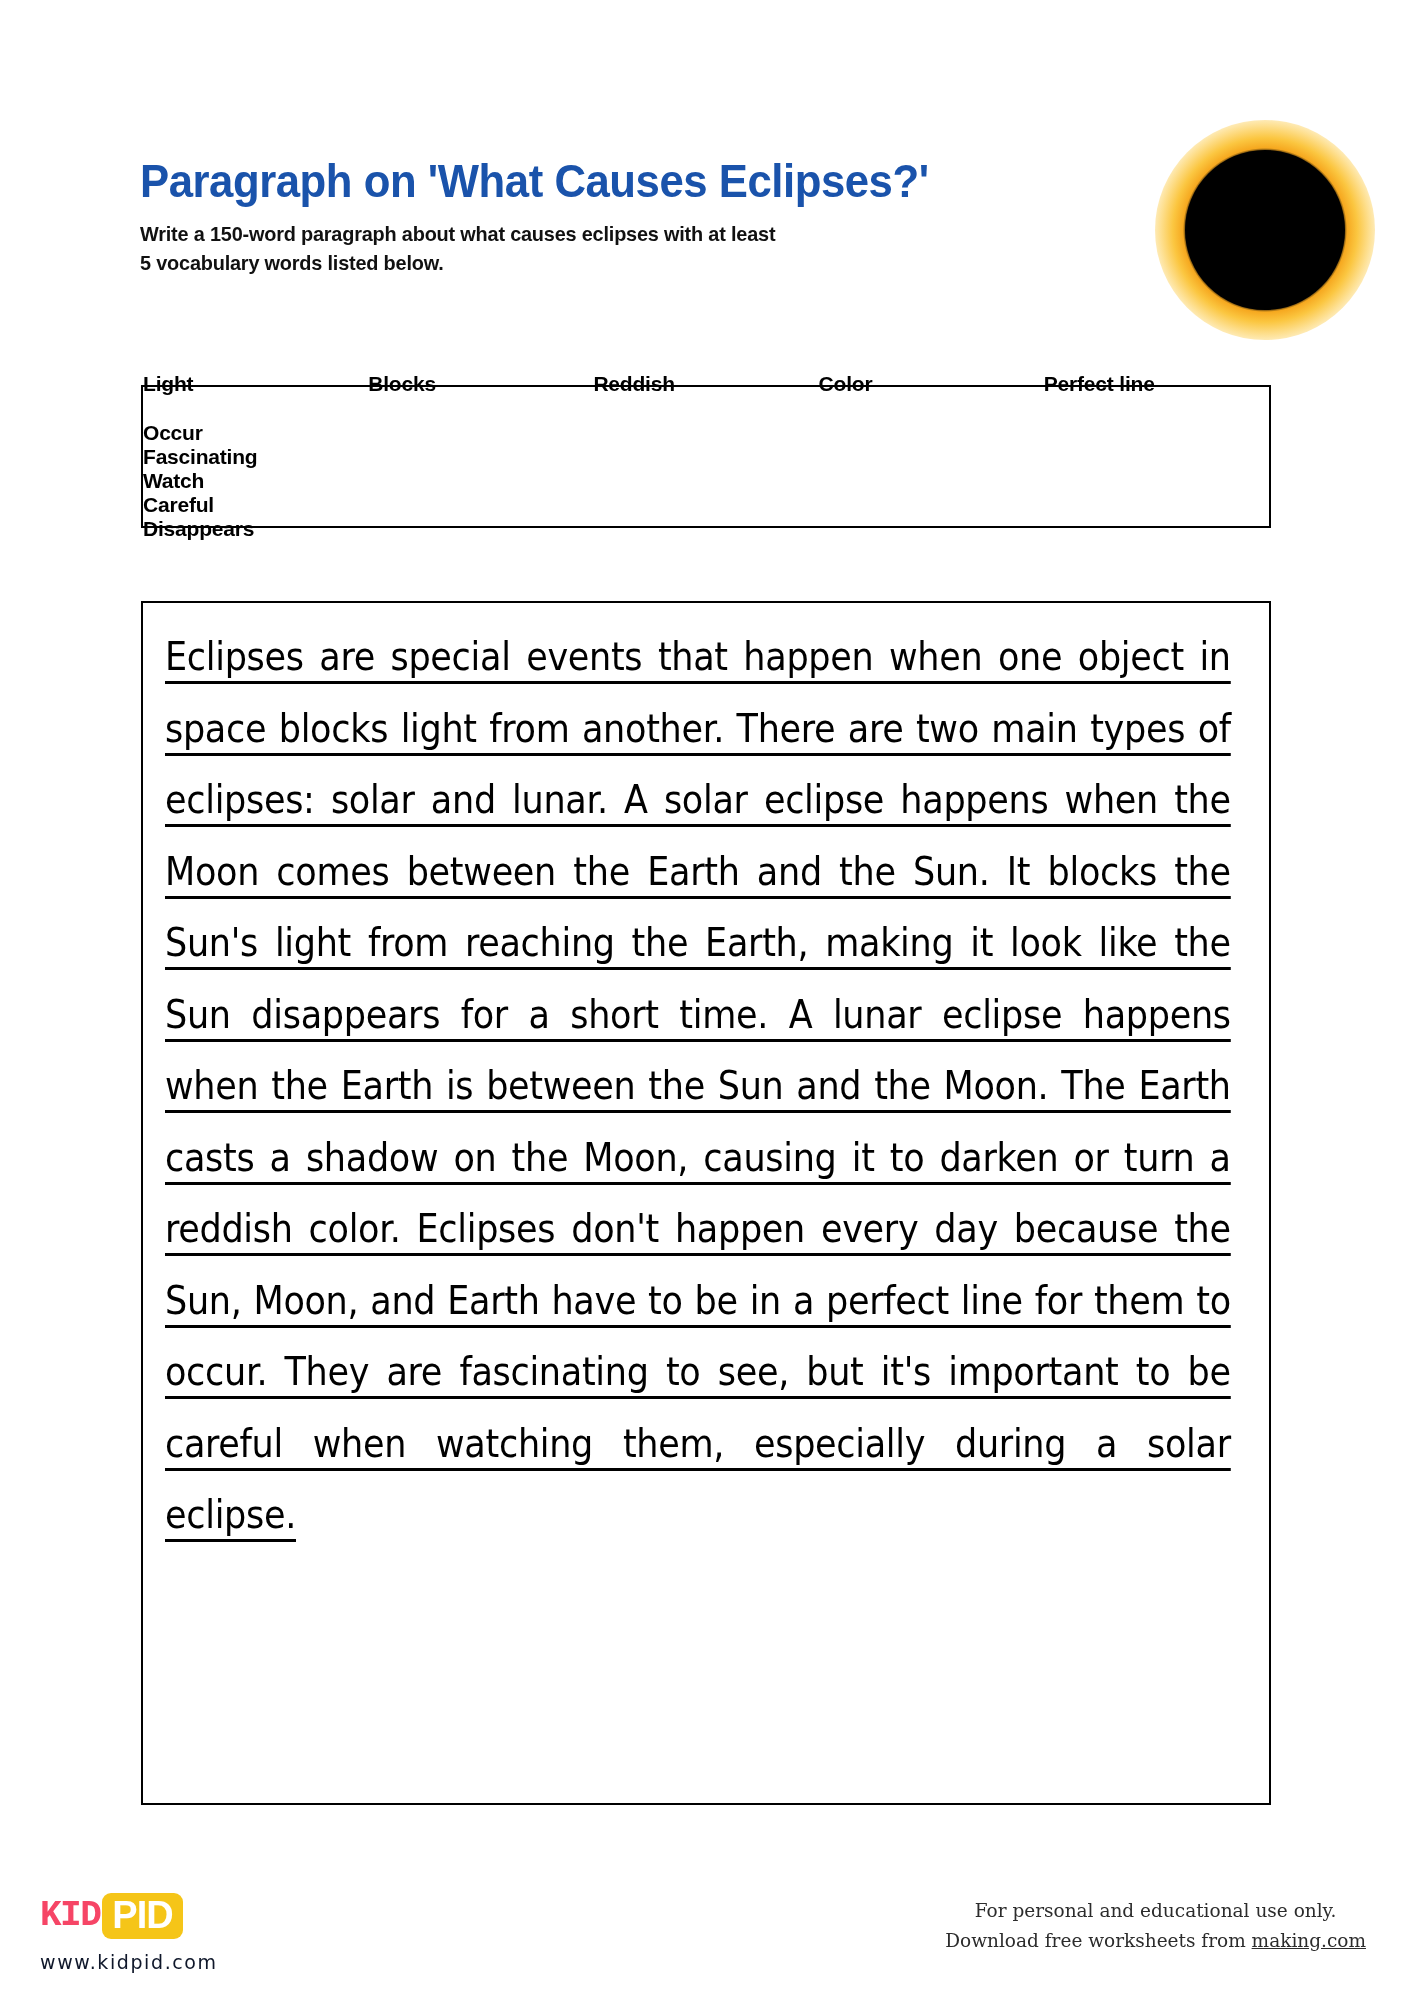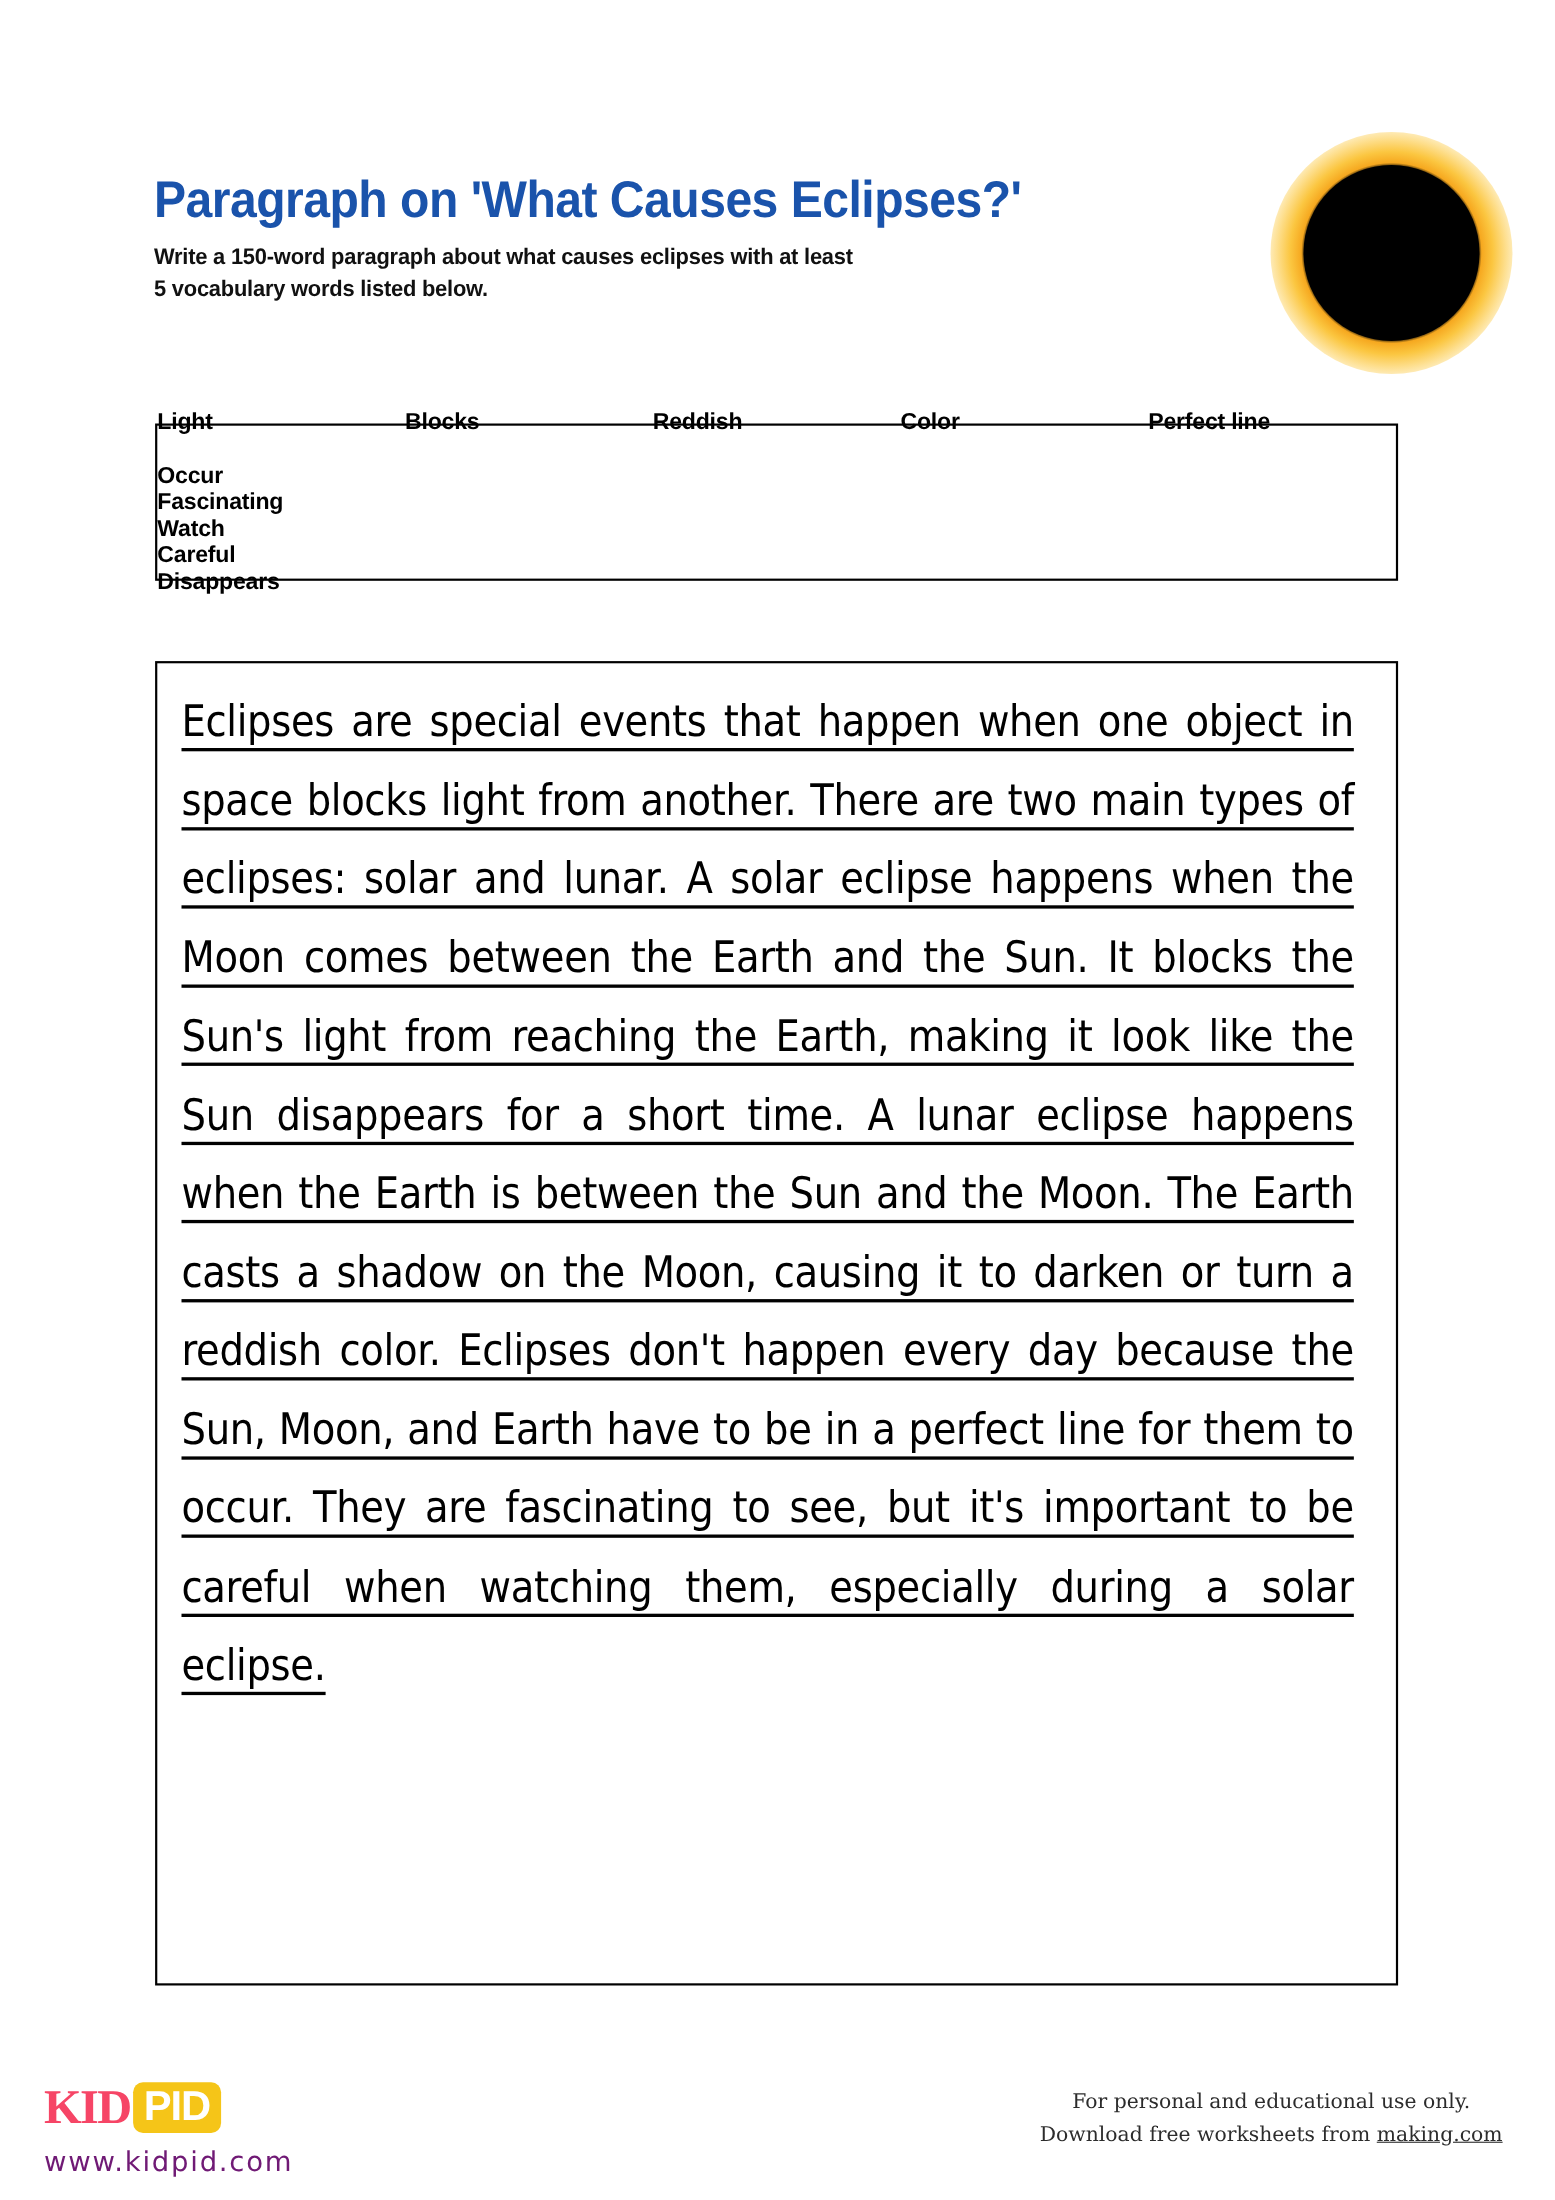--- a/index.html
+++ b/index.html
@@ -145,23 +145,23 @@
     left: 40px;
     top: 1890px;
     width: 340px;
   }
   .logo-mark {
     display: flex;
     align-items: center;
     height: 52px;
   }
   .logo-kid {
-    font-family: Liberation Serif, serif;
-    font-weight: 700;
-    font-size: 44px;
+    font-family: Liberation Mono, monospace;
+    font-weight: 700;
+    font-size: 36px;
     color: #f64566;
     letter-spacing: -1.5px;
     line-height: 1;
   }
   .logo-pid-wrap {
     background: #f5c518;
     border-radius: 9px;
     padding: 3px 10px 5px 10px;
     margin-left: 2px;
   }
@@ -169,22 +169,22 @@
     font-family: Liberation Sans, sans-serif;
     font-weight: 700;
     font-size: 38px;
     color: #ffffff;
     letter-spacing: -1px;
     line-height: 1;
   }
   .logo-url {
     margin-top: 9px;
     font-family: "DejaVu Sans", sans-serif;
-    font-size: 25px;
-    color: #701a75;
+    font-size: 19px;
+    color: #0f172a;
     letter-spacing: 1.6px;
   }
 
   .footer-note {
     position: absolute;
     right: 48px;
     top: 1896px;
     text-align: center;
     font-family: "DejaVu Serif", serif;
     font-size: 18.5px;

